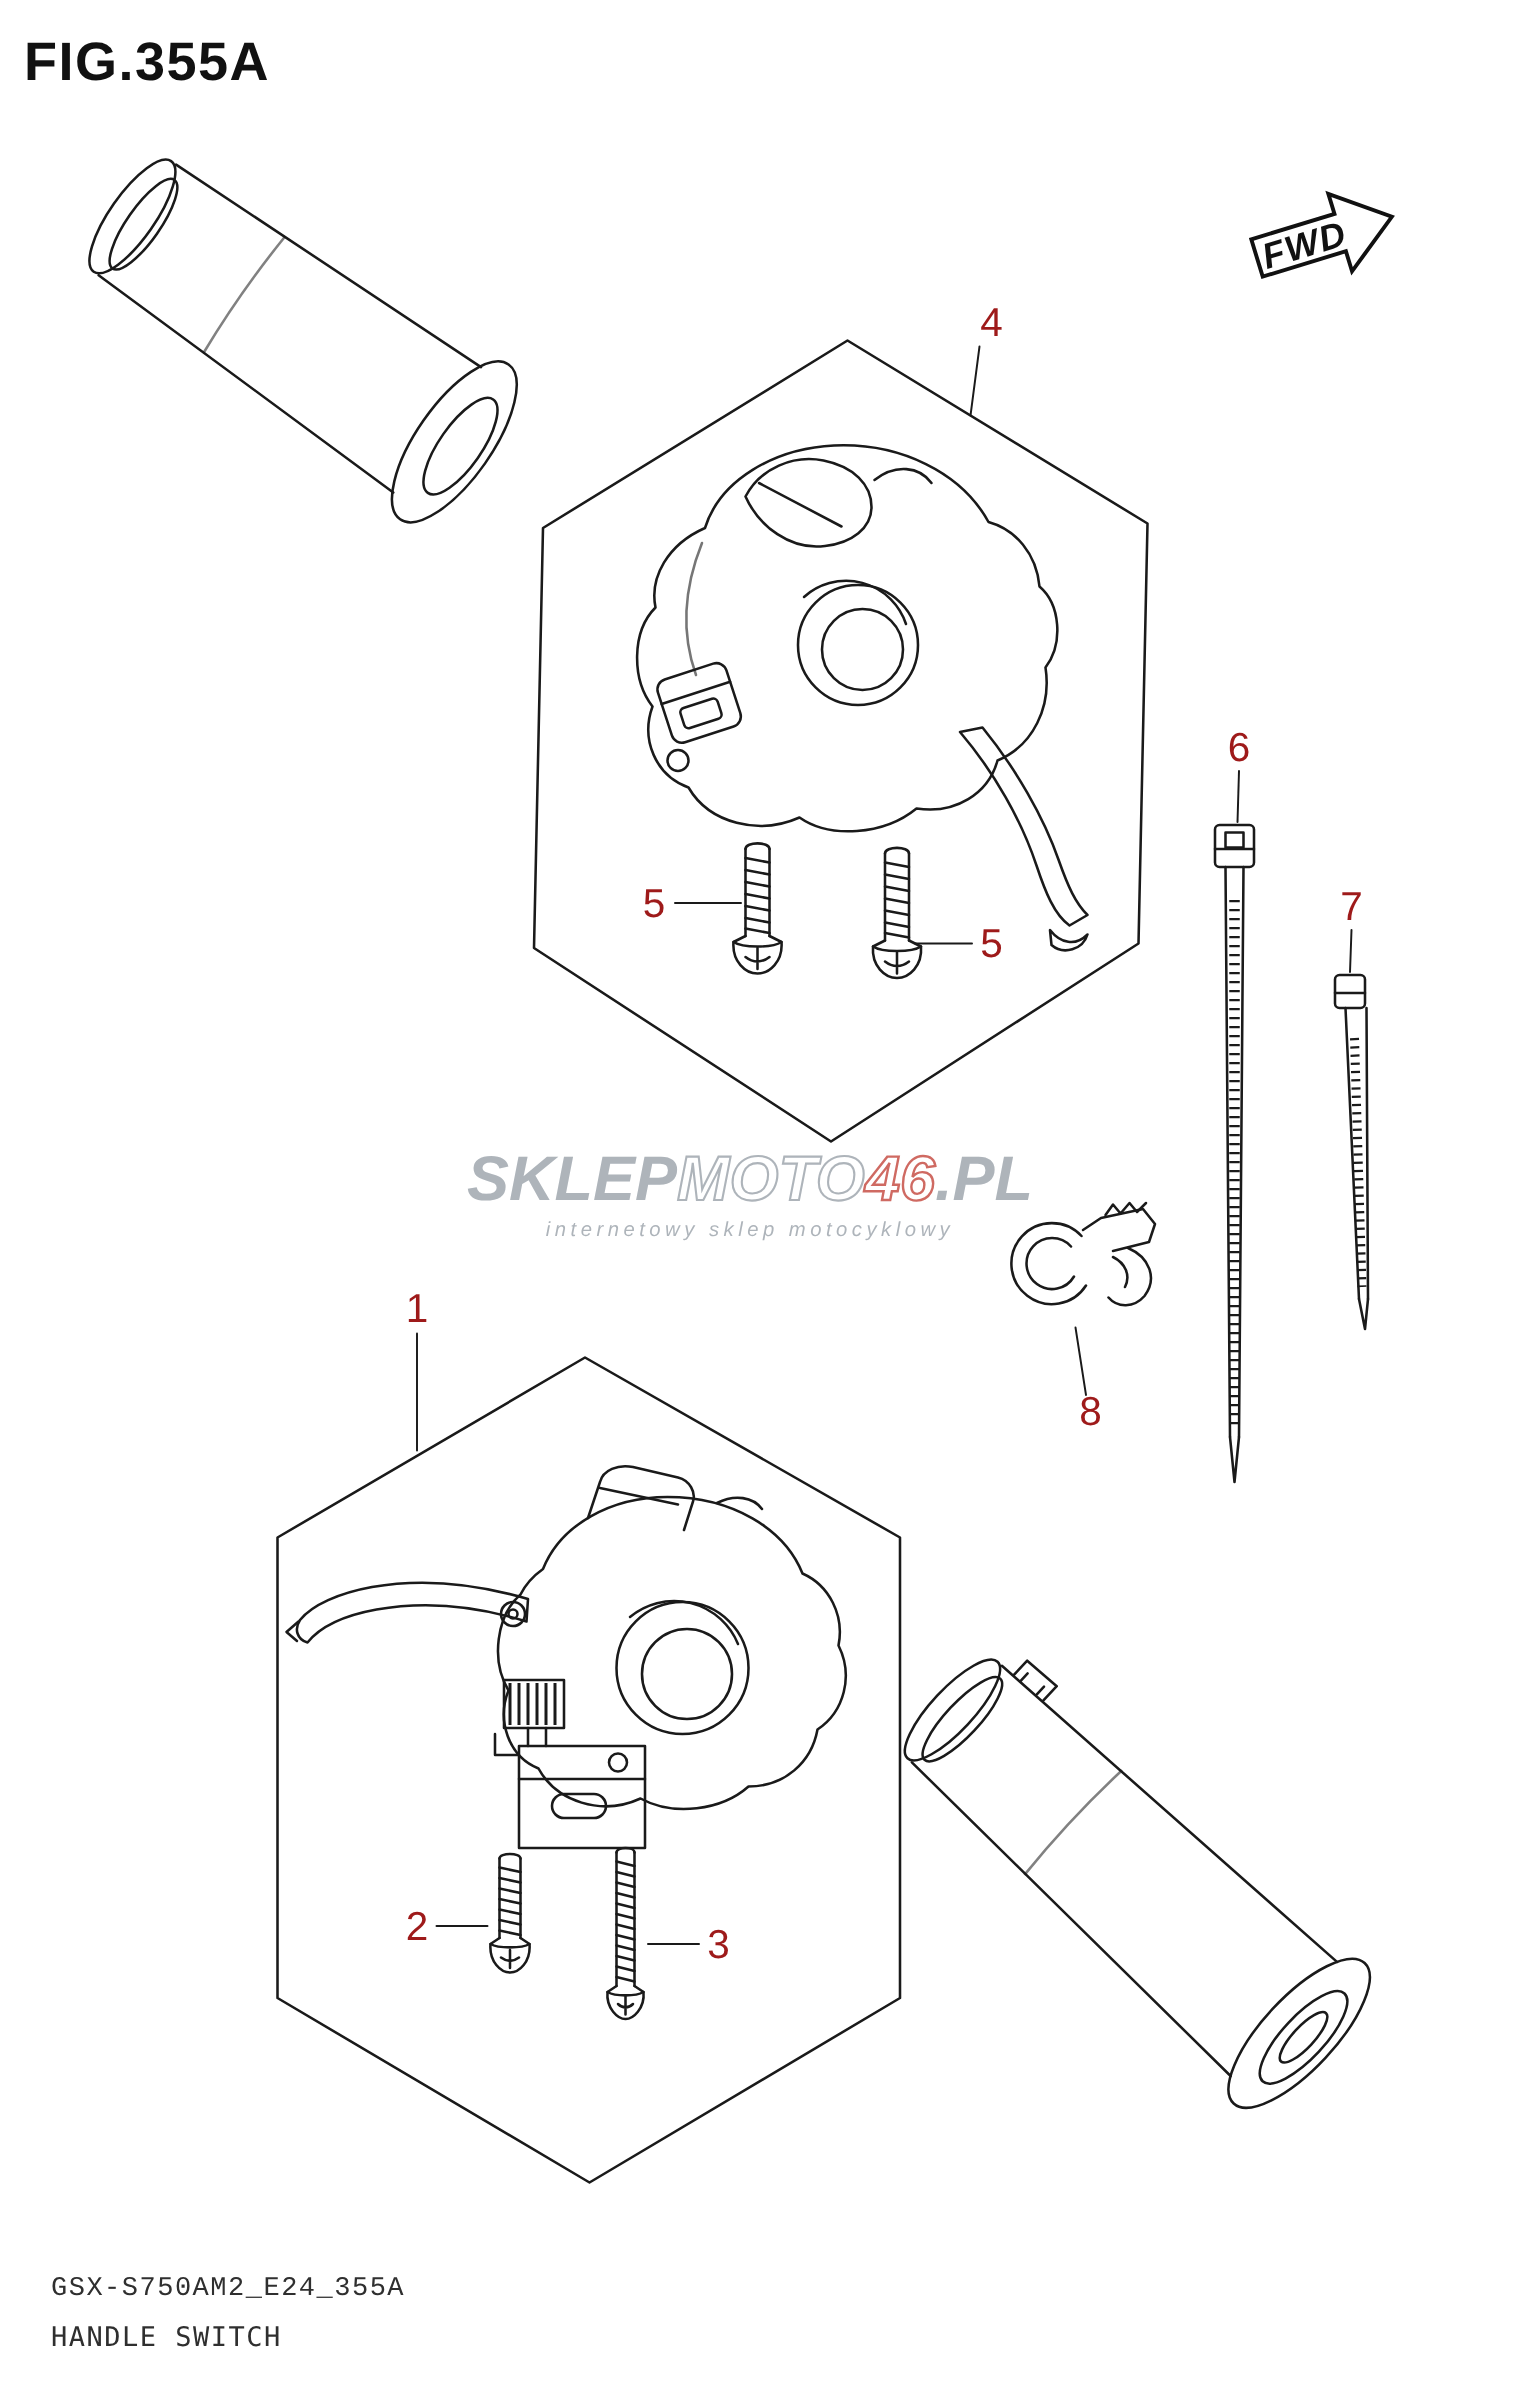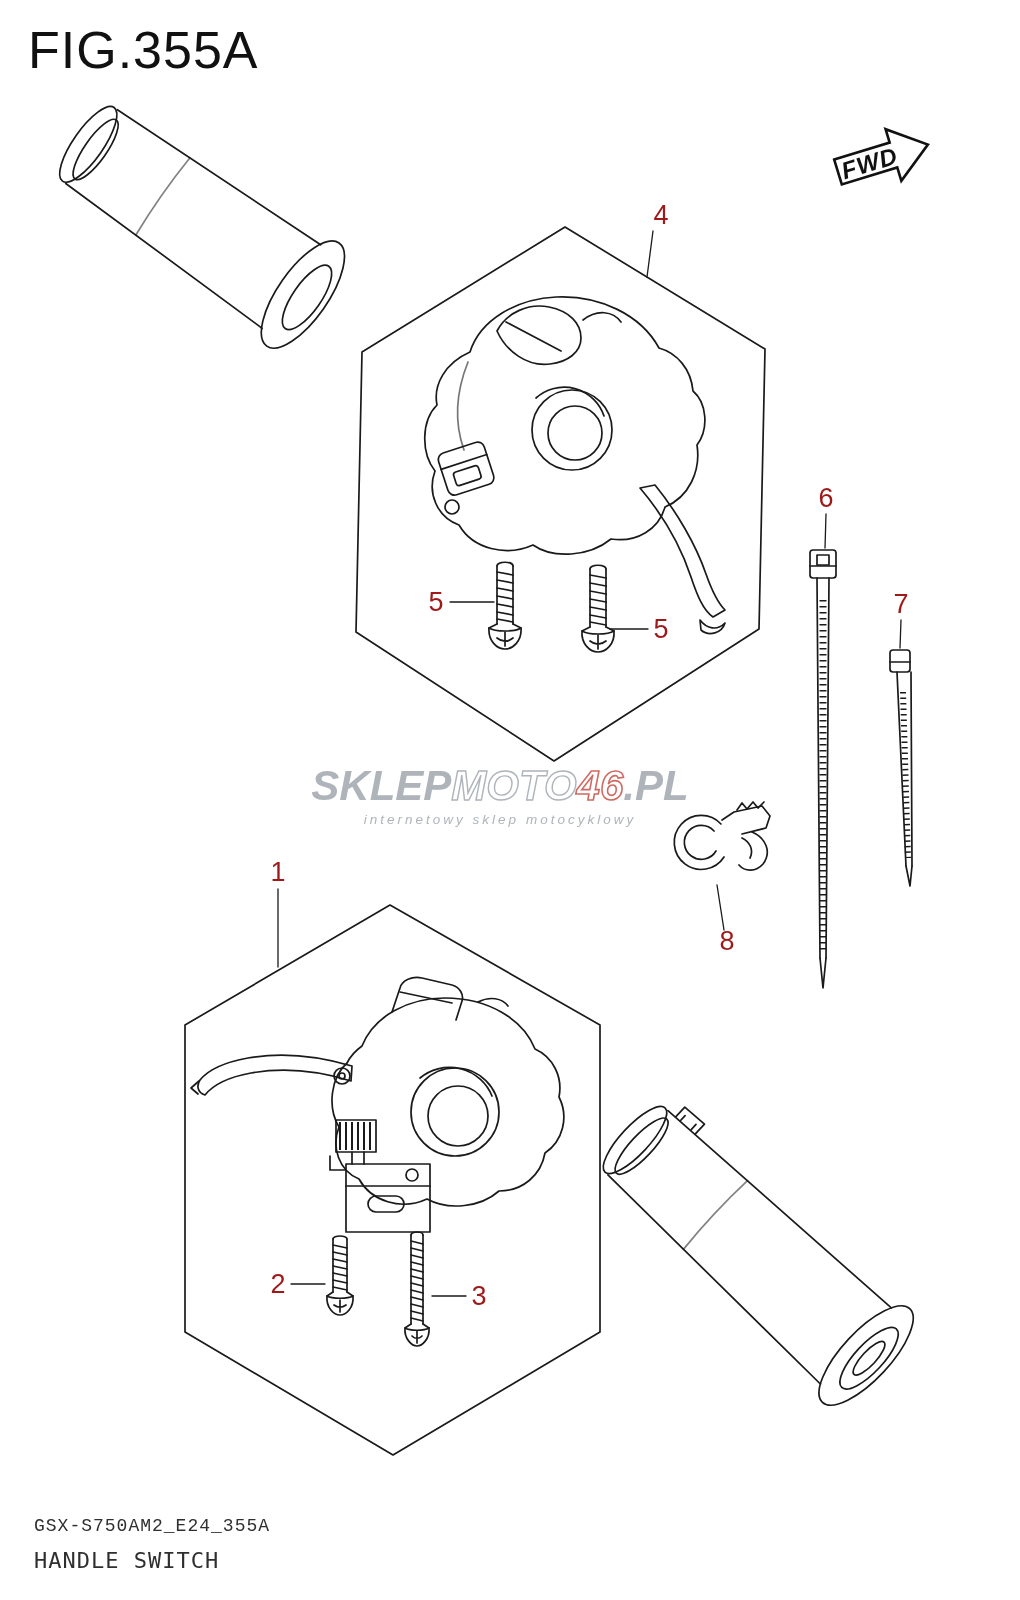--- a/index.html
+++ b/index.html
@@ -10,33 +10,33 @@
   }
   html,body{margin:0;padding:0;background:#ffffff;}
   body{font-family:"Liberation Sans", sans-serif;}
   .page{
     position:relative;
     width:1020px;height:1600px;
     background:#ffffff;
     overflow:hidden;
   }
   .fig-title{
-    position:absolute;left:28px;top:20px;
-    font-size:52px;font-weight:normal;color:#111;
+    position:absolute;left:16px;top:20px;
+    font-size:36px;font-weight:bold;color:#111;
     letter-spacing:1px;
   }
   .fig-code{
     position:absolute;left:34px;top:1516px;
     font-family:Liberation Mono, monospace;
     font-size:18px;color:#2f2f2f;letter-spacing:1px;
   }
   .fig-caption{
     position:absolute;left:34px;top:1548px;
     font-family:"DejaVu Sans Mono", monospace;
-    font-size:22px;color:#2f2f2f;letter-spacing:1px;
+    font-size:18px;color:#2f2f2f;letter-spacing:1px;
   }
   svg text{font-family:"Liberation Sans", sans-serif;}
   .callout-num{font-size:27px;fill:var(--callout);}
   .wm-main{font-size:42px;font-weight:bold;font-style:italic;}
   .wm-sub{font-size:13.5px;font-style:italic;fill:var(--wm-grey);letter-spacing:3px;}
   .fwd-text{font-size:24px;font-weight:bold;font-style:italic;fill:#111;letter-spacing:1px;}
 </style>
 </head>
 <body>
 

